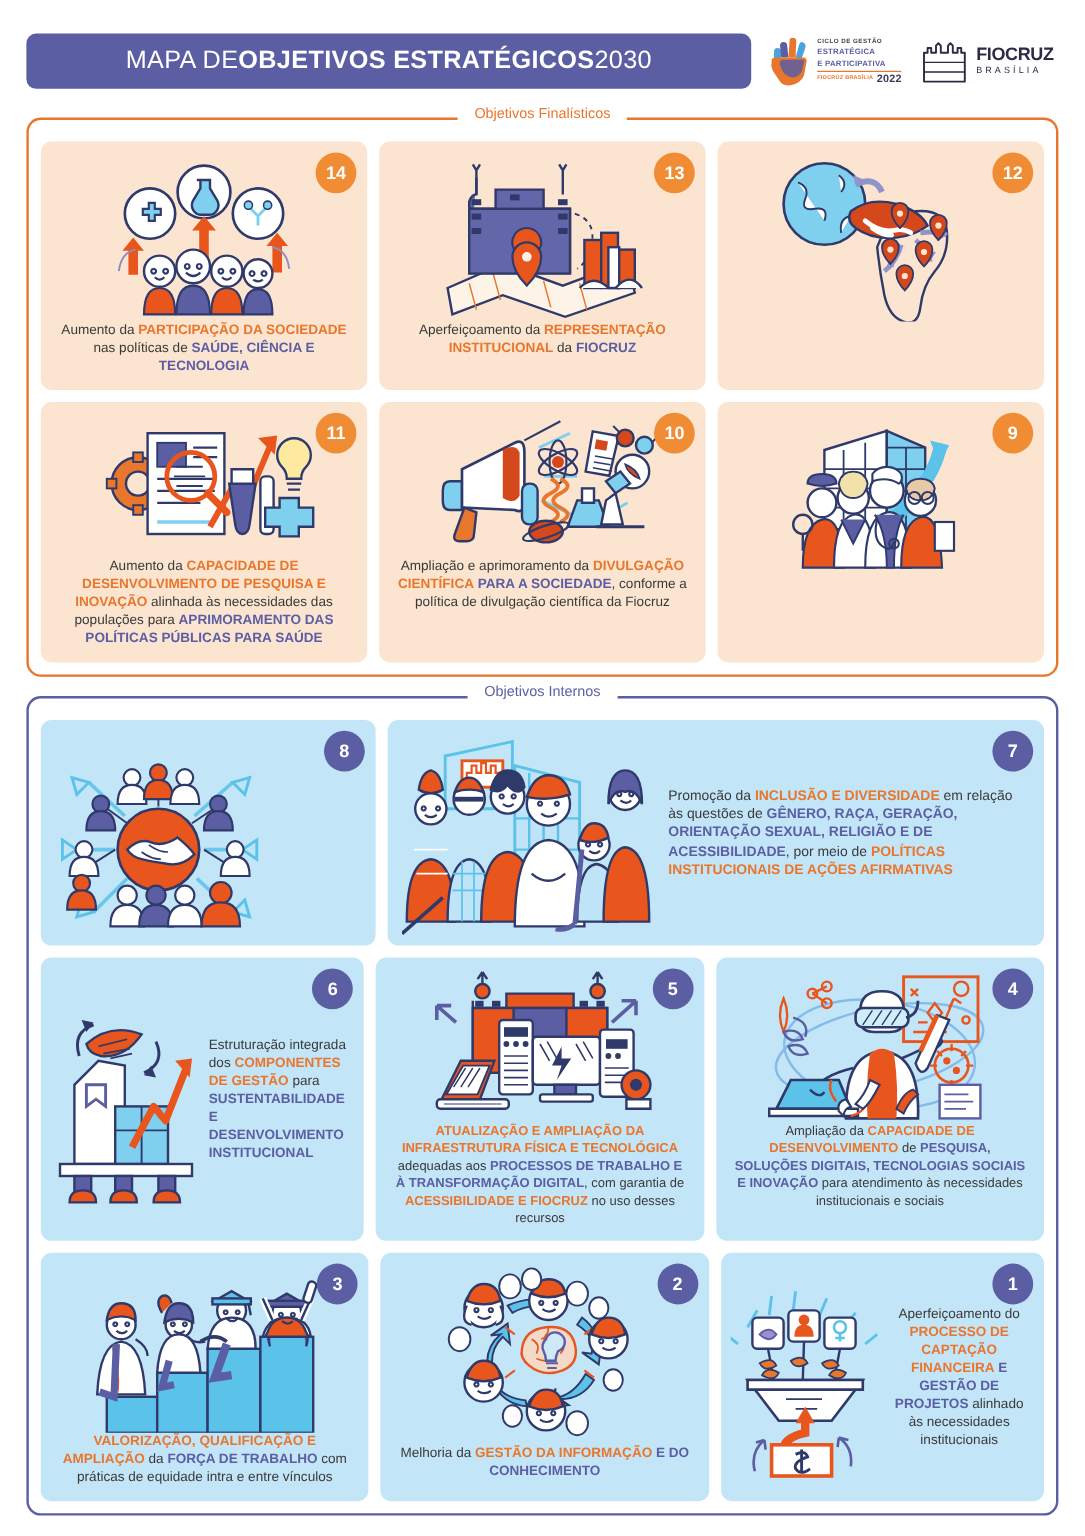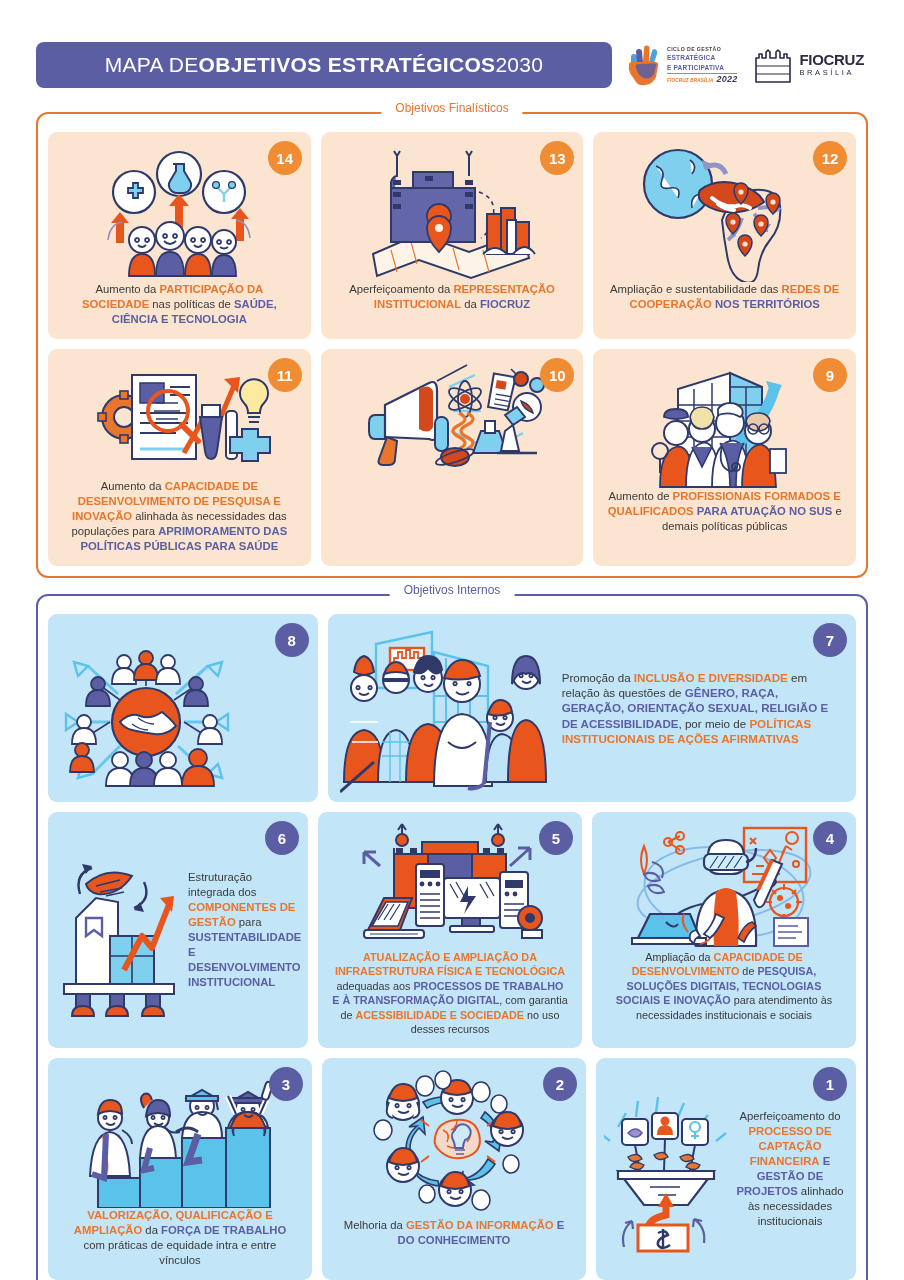--- a/index.html
+++ b/index.html
@@ -2,21 +2,21 @@
 <html><head>
 <meta charset="utf-8">
 <style>
   * { box-sizing: border-box; margin: 0; padding: 0; }
   body {
     width: 904px; height: 1280px;
     background: #ffffff;
     font-family: "Liberation Sans", sans-serif;
     overflow: hidden;
   }
-  .page { position: relative; width: 904px; height: 1280px; padding: 14px; }
+  .page { position: relative; width: 904px; height: 1280px; padding: 0; }
 
   
   .header { display: flex; align-items: center; padding: 28px 22px 10px 22px; gap: 14px; }
   .title-bar {
     background: #5b5ea3;
     border-radius: 8px;
     height: 46px;
     flex: 1 1 auto;
     display: flex; align-items: center; justify-content: center;
     color: #ffffff;
@@ -25,21 +25,21 @@
     white-space: nowrap;
   }
   .title-bar .t-light { font-weight: 400; }
   .title-bar .t-bold { font-weight: 700; }
 
   .logos { display: flex; align-items: center; gap: 16px; flex: 0 0 auto; padding-right: 4px;}
   .logo-ciclo { display: flex; align-items: center; gap: 5px; }
   .hand-mark { width: 36px; height: 42px; flex: 0 0 auto; }
   .ciclo-text { font-size: 6.5px; line-height: 1.45; color: #5b5ea3; font-weight: 700; letter-spacing: .2px;}
   .ciclo-text .l1 { font-size: 5.2px; color: #444; letter-spacing: .4px; }
-  .ciclo-year { display: flex; align-items: flex-end; gap: 3px; border-top: 1.2px solid #e8762c; margin-top: 1px; padding-top: 1px; font-style: italic; }
+  .ciclo-year { display: flex; align-items: center; gap: 3px; border-top: 1.2px solid #e8762c; margin-top: 1px; padding-top: 1px; }
   .ciclo-year .fio { font-size: 4.6px; color: #e8762c; font-weight: 700; }
   .ciclo-year .yr { font-size: 9px; color: #3b3b5c; font-weight: 700; line-height: 1; }
 
   .logo-fiocruz { display: flex; align-items: center; gap: 6px; }
   .fiocruz-text .fc { font-size: 15px; font-weight: 700; color: #2b2b45; line-height: 1; letter-spacing: -0.3px;}
   .fiocruz-text .bs { font-size: 7.5px; color: #2b2b45; letter-spacing: 2.6px; line-height: 1.5; }
 
   
   .section { position: relative; margin: 0 22px 10px 22px; border-radius: 12px; }
   .section-fin { border: 2px solid #e8762c; padding: 18px 10px 10px 10px; margin-top: 14px;}
@@ -250,21 +250,20 @@
             </g>
             <g fill="#fce5d0">
               <circle cx="111" cy="50" r="2.6"></circle>
                 <circle cx="143" cy="60" r="2.6"></circle>
               <circle cx="103" cy="80" r="2.6"></circle>
                 <circle cx="131" cy="82" r="2.6"></circle>
                 <circle cx="115" cy="102" r="2.6"></circle>
             </g>
           </svg>
         </div>
-        <div class="caption">Ampliação e sustentabilidade das <b class="o">REDES DE COOPERAÇÃO</b> <b class="p">NOS TERRITÓRIOS</b></div>
       </div>
     </div>
 
     <div class="row">
 
       <div class="card card-fin card-pad">
         <div class="badge badge-orange">11</div>
         <div class="art">
           <svg width="190" height="120" viewBox="0 0 190 120">
             <g transform="translate(18,36)">
@@ -334,20 +333,21 @@
             <path d="M102 54 q12 6 0 12 q-12 6 0 12 q12 6 0 12" stroke="#e8762c" stroke-width="3.2" fill="none"></path>
             <path d="M124 72 h18 l8 22 h-34 z" fill="#7fd0ef" stroke="#2f3a6b" stroke-width="2"></path>
             <rect x="128" y="62" width="10" height="12" fill="#fff" stroke="#2f3a6b" stroke-width="2"></rect>
             <path d="M148 56 l12 -8 l8 10 l-12 8 z" fill="#7fd0ef" stroke="#2f3a6b" stroke-width="2"></path>
             <path d="M156 66 l6 26 h-18 l4 -20 z" fill="#fff" stroke="#2f3a6b" stroke-width="2"></path>
             <path d="M140 94 h40" stroke="#2f3a6b" stroke-width="2.4"></path>
             <ellipse cx="98" cy="98" rx="14" ry="9" fill="#d4481c" stroke="#2f3a6b" stroke-width="2"></ellipse>
             <ellipse cx="98" cy="98" rx="20" ry="5" fill="none" stroke="#2f3a6b" stroke-width="1.8" transform="rotate(-18 98 98)"></ellipse>
           </svg>
         </div>
+        <div class="caption">Ampliação e aprimoramento da <b class="o">DIVULGAÇÃO CIENTÍFICA</b> <b class="p">PARA A SOCIEDADE</b>, conforme a política de divulgação científica da Fiocruz</div>
       </div>
 
       <div class="card card-fin card-pad">
         <div class="badge badge-orange">9</div>
         <div class="art">
           <svg width="190" height="130" viewBox="0 0 190 130">
             <path d="M48 96 L48 30 L100 14 L100 96 Z" fill="#fff" stroke="#2f3a6b" stroke-width="2"></path>
             <path d="M100 14 L132 28 L132 96 L100 96 Z" fill="#7fd0ef" stroke="#2f3a6b" stroke-width="2"></path>
             <g stroke="#2f3a6b" stroke-width="1.5">
               <path d="M48 46 h52 M48 62 h52 M48 78 h52 M64 30 v66 M82 24 v72 M100 28 h32 M100 46 h32 M100 64 h32 M116 28 v68"></path>
@@ -373,21 +373,20 @@
             <path d="M82 128 q0 -42 18 -46 q18 -4 20 46 z" fill="#fff" stroke="#2f3a6b" stroke-width="1.8"></path>
             <path d="M90 84 q10 16 10 44 h6 q0 -30 8 -44" fill="#5b5ea3" stroke="#2f3a6b" stroke-width="1.6"></path>
             <path d="M112 128 q0 -38 16 -42 q16 -4 18 42 z" fill="#e8561e" stroke="#2f3a6b" stroke-width="1.8"></path>
             <path d="M92 88 q-4 16 4 22 q8 6 10 -4" stroke="#2f3a6b" stroke-width="1.8" fill="none"></path>
             <circle cx="106" cy="108" r="4" fill="none" stroke="#2f3a6b" stroke-width="1.8"></circle>
             <circle cx="30" cy="92" r="8" fill="none" stroke="#2f3a6b" stroke-width="2"></circle>
             <path d="M30 100 v14" stroke="#2f3a6b" stroke-width="2"></path>
             <rect x="140" y="90" width="16" height="24" fill="#fff" stroke="#2f3a6b" stroke-width="1.8"></rect>
           </svg>
         </div>
-        <div class="caption">Aumento de <b class="o">PROFISSIONAIS FORMADOS E QUALIFICADOS</b> <b class="p">PARA ATUAÇÃO NO SUS</b> e demais políticas públicas</div>
       </div>
     </div>
   </div>
 
   <div class="section section-int">
     <div class="section-label label-int">Objetivos Internos</div>
 
     <div class="row">
 
       <div class="card card-int side narrow" style="padding:8px 10px;">
@@ -609,21 +608,21 @@
               </g>
             <rect x="14" y="108" width="60" height="8" rx="3" fill="#fff" stroke="#2f3a6b" stroke-width="2"></rect>
             <g stroke="#2f3a6b" stroke-width="1">
                 <path d="M20 112 h48"></path>
               </g>
             <circle cx="180" cy="96" r="12" fill="#e8561e" stroke="#2f3a6b" stroke-width="2"></circle>
             <circle cx="180" cy="96" r="5" fill="#2f3a6b"></circle>
             <path d="M172 108 h20 v8 h-20 z" fill="#fff" stroke="#2f3a6b" stroke-width="2"></path>
           </svg>
         </div>
-        <div class="caption" style="font-size:10.8px;"><b class="o">ATUALIZAÇÃO E AMPLIAÇÃO DA INFRAESTRUTURA FÍSICA E TECNOLÓGICA</b> adequadas aos <b class="p">PROCESSOS DE TRABALHO E À TRANSFORMAÇÃO DIGITAL</b>, com garantia de <b class="o">ACESSIBILIDADE E SOCIEDADE</b> no uso desses recursos</div>
+        <div class="caption" style="font-size:10.8px;"><b class="o">ATUALIZAÇÃO E AMPLIAÇÃO DA INFRAESTRUTURA FÍSICA E TECNOLÓGICA</b> adequadas aos <b class="p">PROCESSOS DE TRABALHO E À TRANSFORMAÇÃO DIGITAL</b>, com garantia de <b class="o">ACESSIBILIDADE E FIOCRUZ</b> no uso desses recursos</div>
       </div>
 
       <div class="card card-int card-pad">
         <div class="badge badge-purple">4</div>
         <div class="art">
           <svg width="200" height="128" viewBox="0 0 200 128">
             <g stroke="#7fb7e8" stroke-width="2" fill="none" opacity=".9">
               <ellipse cx="100" cy="66" rx="88" ry="34" transform="rotate(-12 100 66)"></ellipse>
               <ellipse cx="100" cy="70" rx="80" ry="44" transform="rotate(8 100 70)"></ellipse>
             </g>

